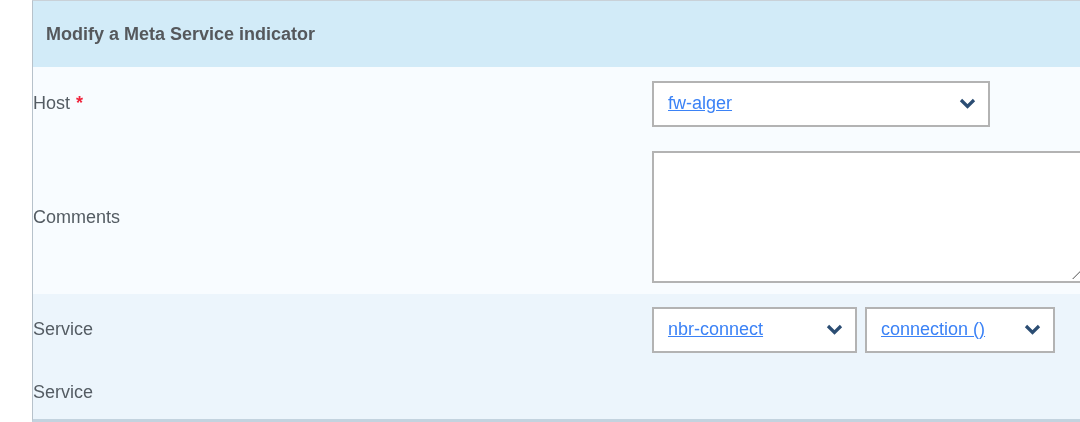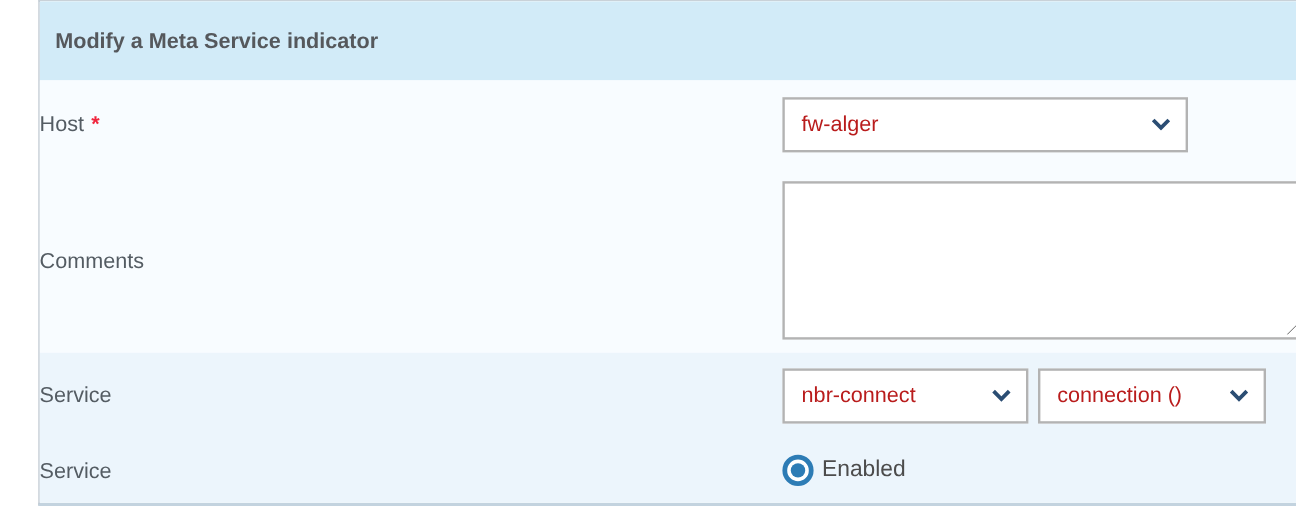--- a/index.html
+++ b/index.html
@@ -59,22 +59,23 @@
   .select {
     display: inline-flex;
     align-items: center;
     justify-content: space-between;
     box-sizing: border-box;
     height: 46px;
     background: #ffffff;
     border: 2px solid var(--border-gray, #b3b3b3);
     padding: 0 12px 0 14px;
     font-size: 18px;
-    color: #b91c1c;
+    color: #3b82f6;
     cursor: pointer;
+    text-decoration: underline;
   }
   .select-host { width: 338px; }
   .select-service { width: 205px; margin-right: 8px; }
   .select-metric { width: 190px; }
   .chevron {
     display: inline-flex;
     margin-left: 10px;
     flex: none;
   }
   .chevron svg { display: block; }
@@ -198,21 +199,17 @@
       </div>
     </div>
   </div>
 
   <div class="row shaded row-status">
     <div class="label-cell">
       <span>Service</span>
     </div>
     <div class="control-cell">
       <div class="radio-group">
-        <label class="radio-option">
-          <span class="radio on"></span>
-          <span>Enabled</span>
-        </label>
       </div>
     </div>
   </div>
 
 </div>
 
 </body></html>

